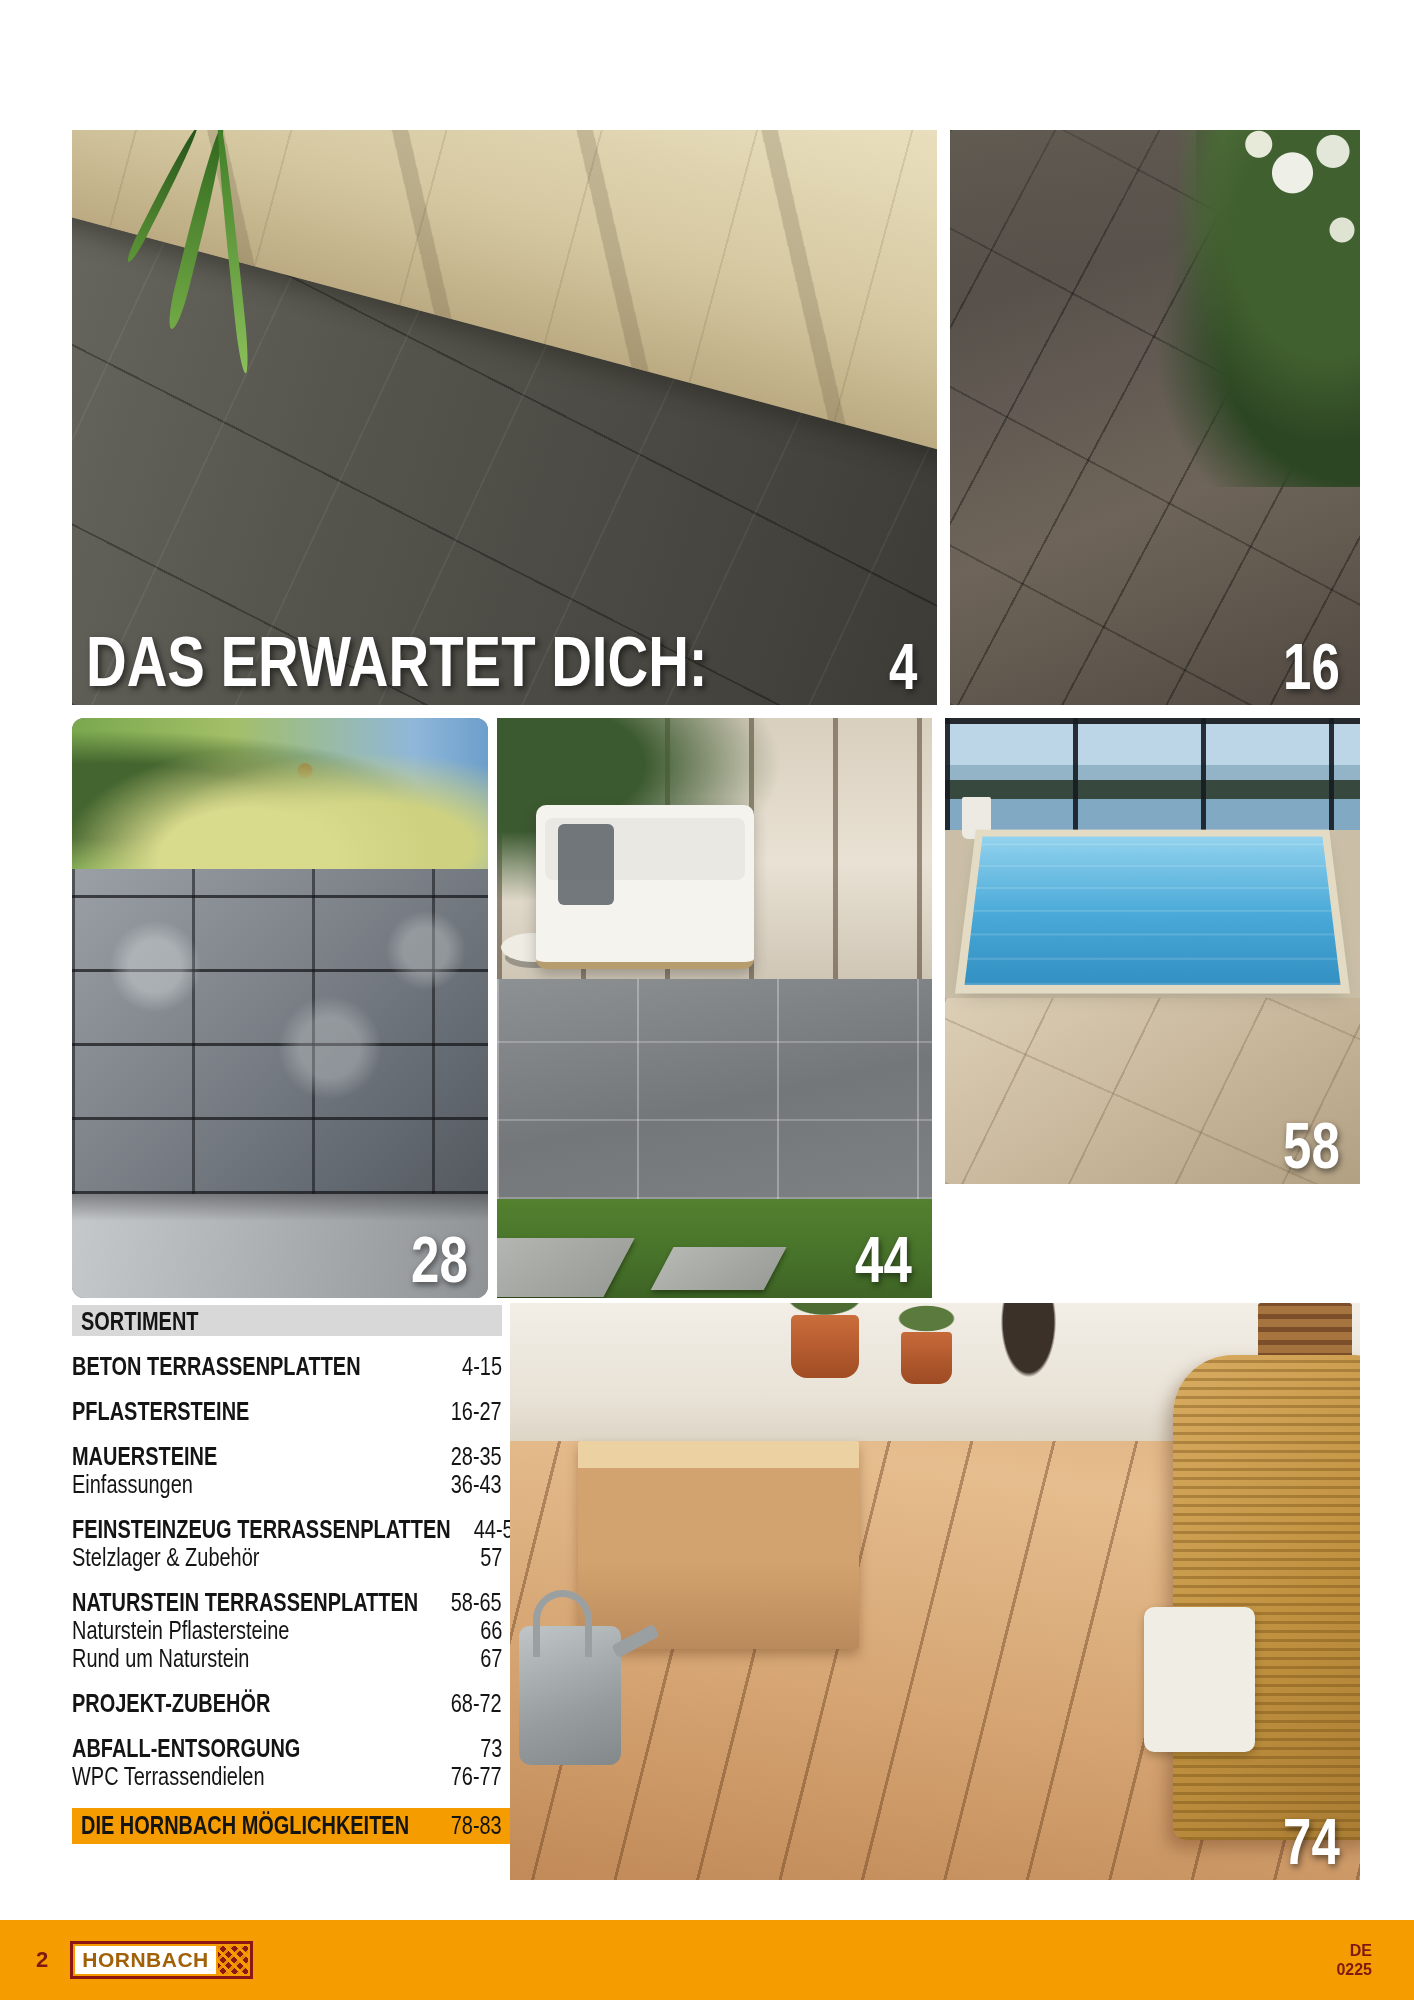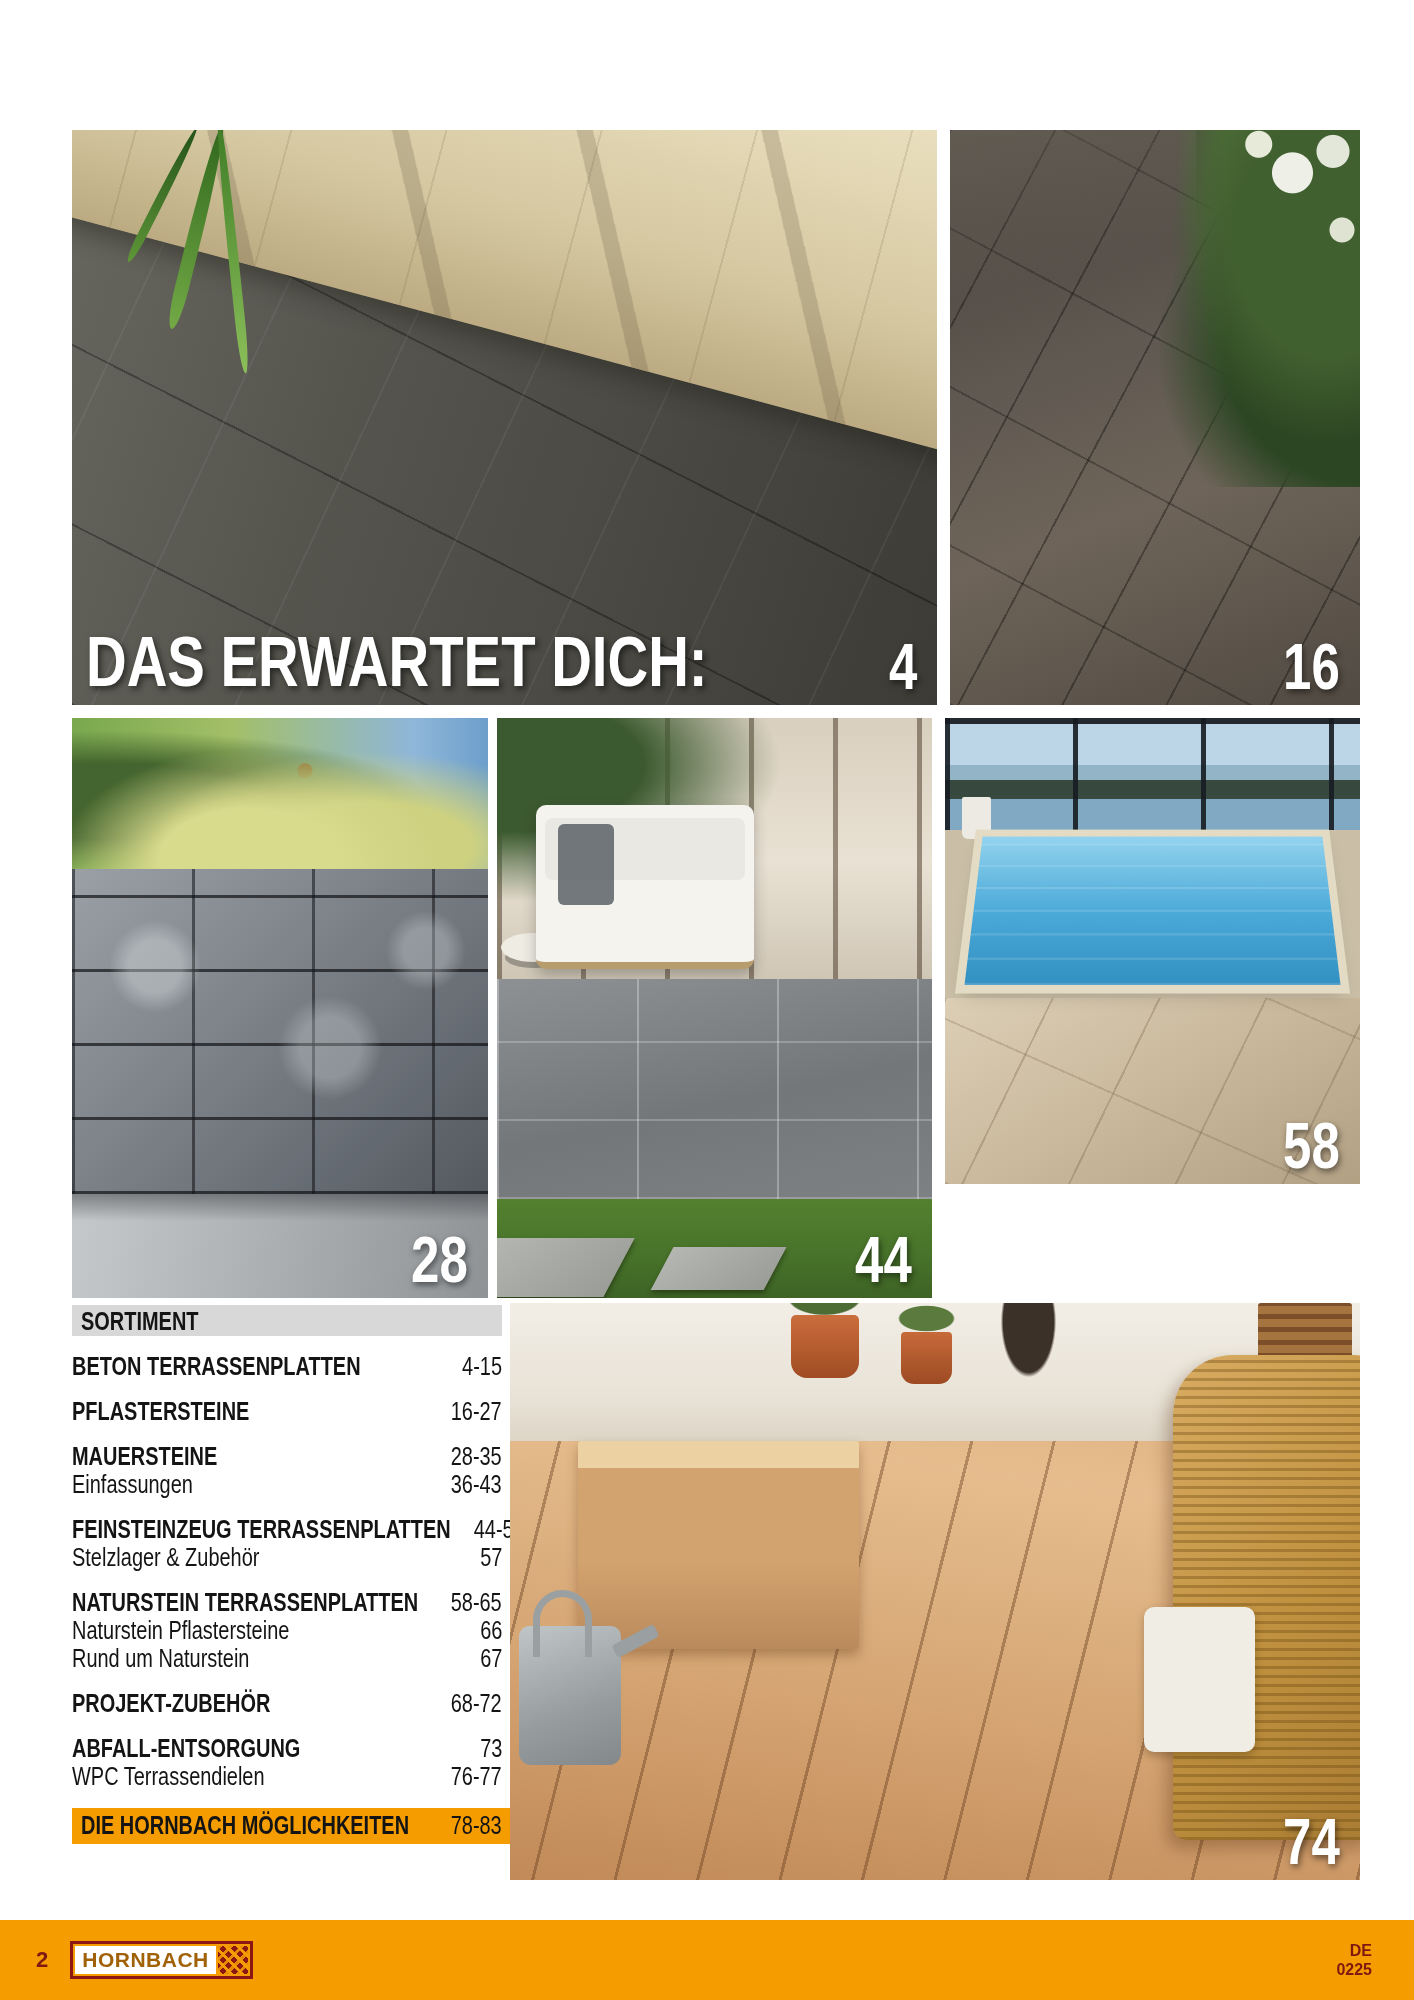--- a/index.html
+++ b/index.html
@@ -59,21 +59,21 @@
       radial-gradient(circle at 55% 4%, #e7ead9 0 13px, transparent 14px),
       radial-gradient(circle at 92% 28%, #dfe4d2 0 12px, transparent 13px),
       radial-gradient(ellipse at 85% 30%, #41602f 0 34%, transparent 58%),
       radial-gradient(ellipse at 100% 62%, #2c4623 0 42%, transparent 64%),
       radial-gradient(ellipse at 62% 8%, #4f703a 0 26%, transparent 50%);
   }
   .p2-lightpath{left:0;top:0;width:60%;height:30%;transform:skewY(-14deg);transform-origin:left top;
     background:linear-gradient(180deg, rgba(150,140,125,.35), rgba(90,84,74,0));}
 
   
-  .photo3{left:72px;top:718px;width:416px;height:580px;background:#737373;}
+  .photo3{left:72px;top:718px;width:416px;height:580px;background:#737373;border-radius:12px;}
   .p3-top{left:0;top:0;width:100%;height:26%;
     background:
       radial-gradient(ellipse at 42% 95%, #d8da8c 0 26%, transparent 55%),
       radial-gradient(ellipse at 72% 85%, #cdd180 0 24%, transparent 52%),
       radial-gradient(ellipse at 8% 55%, #44652f 0 32%, transparent 60%),
       radial-gradient(circle at 56% 35%, #c47a3a 0 7px, transparent 8px),
       linear-gradient(90deg,#79a84e 0%,#a3bf67 38%,#8fb7d9 82%,#6d9fcb 100%);
   }
   .p3-wall{left:0;top:26%;width:100%;height:56%;
     background:

